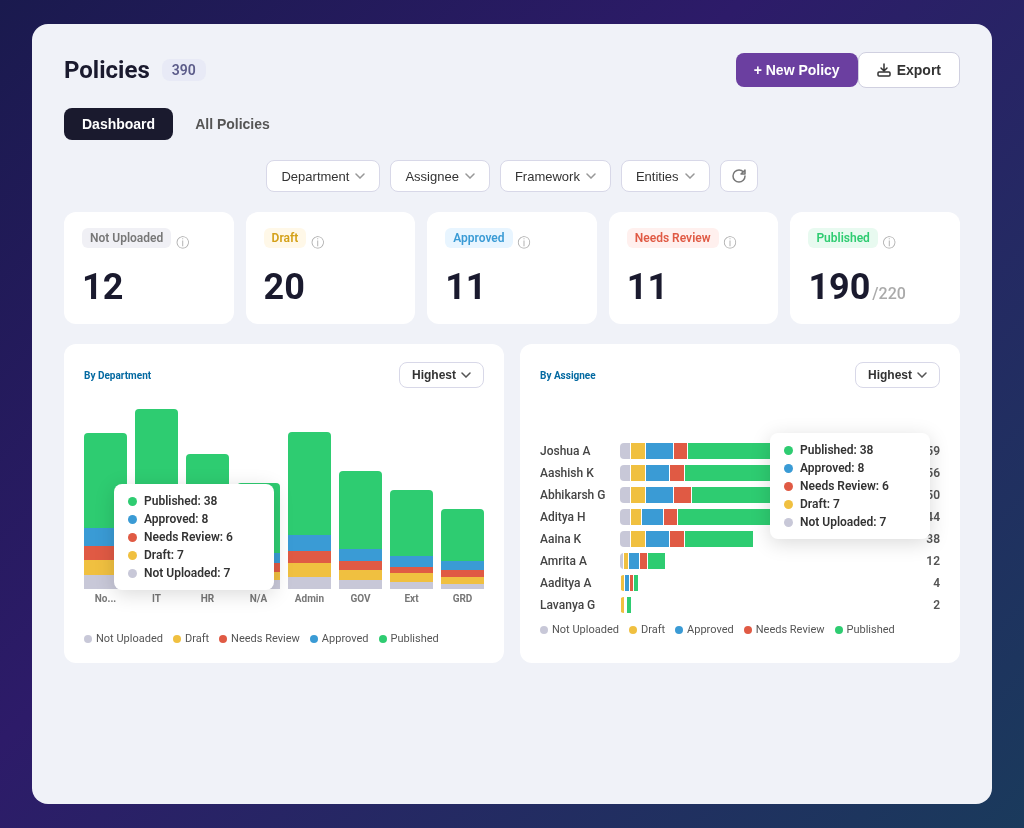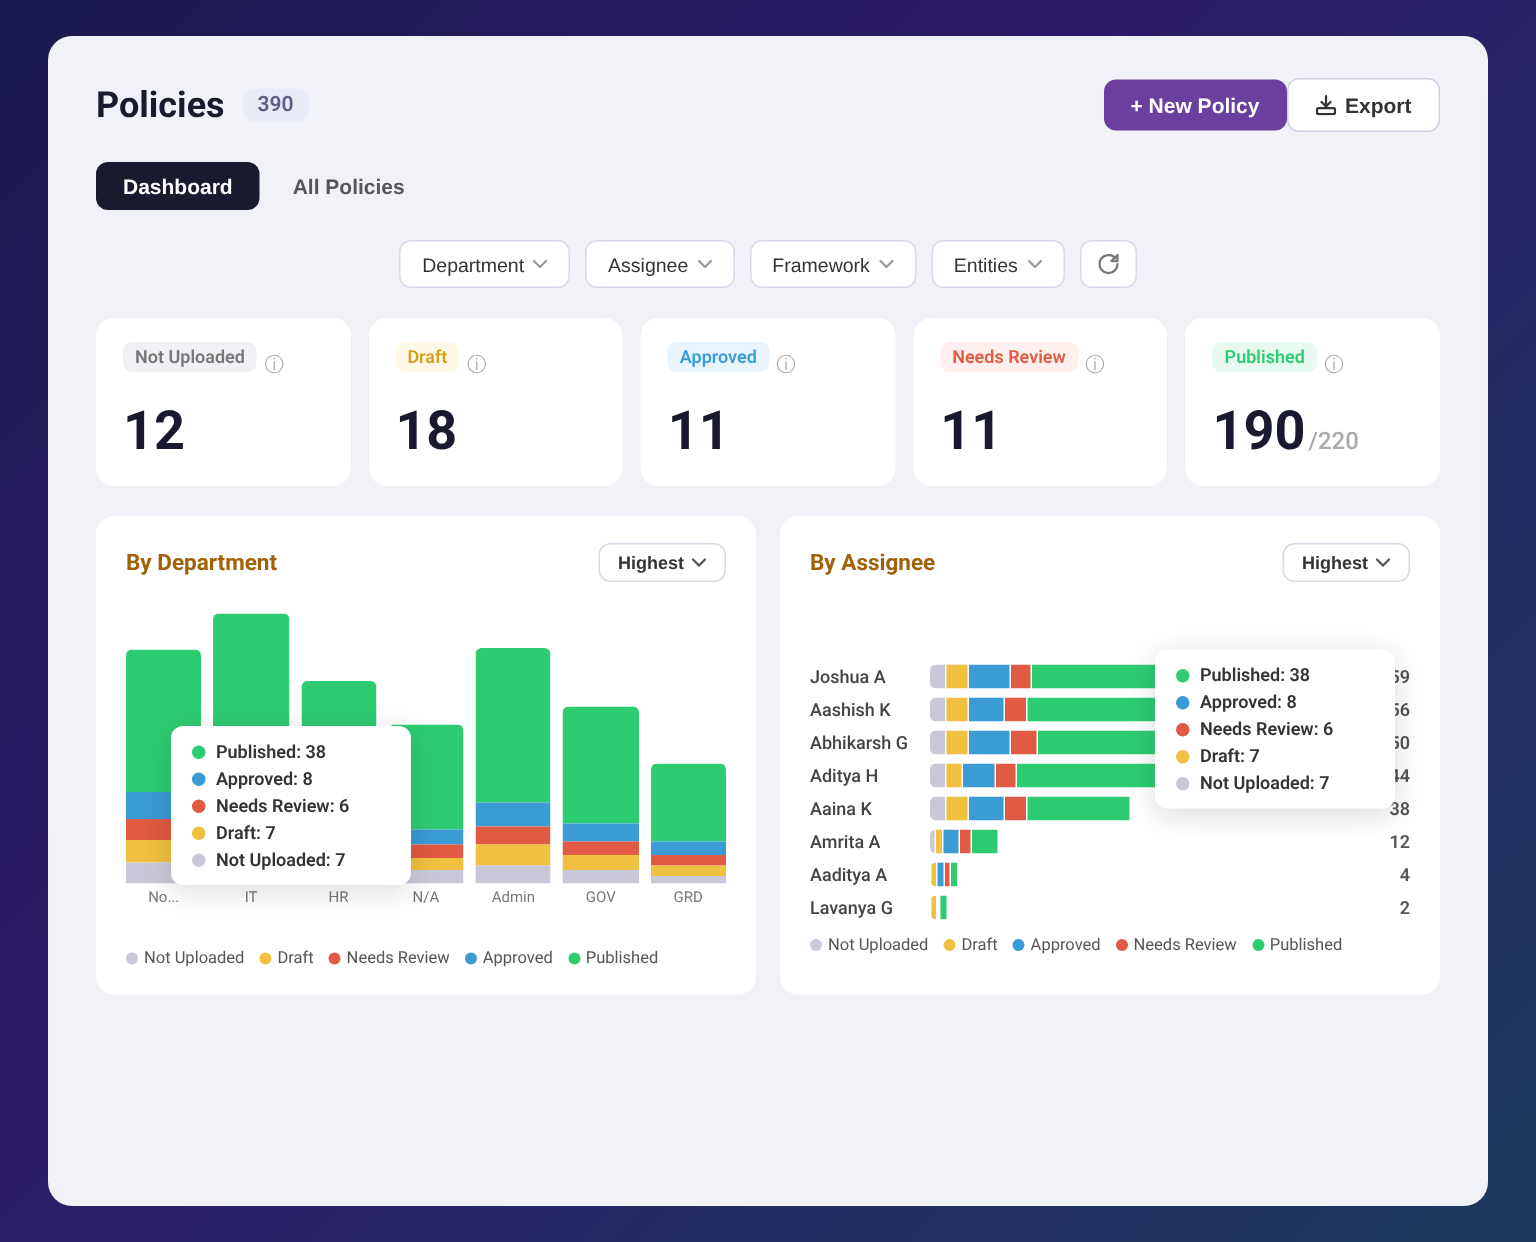--- a/index.html
+++ b/index.html
@@ -179,23 +179,23 @@
       padding: 18px 20px;
       position: relative;
     }
     .chart-header {
       display: flex;
       align-items: center;
       justify-content: space-between;
       margin-bottom: 16px;
     }
     .chart-title {
-      font-size: 15px;
+      font-size: 10px;
       font-weight: 700;
-      color: #a16207;
+      color: #0369a1;
     }
     .sort-btn {
       background: white;
       border: 1.5px solid #d8d8e8;
       border-radius: 8px;
       padding: 5px 12px;
       font-size: 12px;
       font-weight: 600;
       color: #333;
       cursor: pointer;
@@ -236,20 +236,21 @@
     .seg-approved { background: #3a9bd5; }
     .seg-needs-review { background: #e05a44; }
     .seg-draft { background: #f0c040; }
     .seg-not-uploaded { background: #c8c8d8; }
     .bar-label {
       font-size: 10px;
       color: #777;
       margin-top: 4px;
       text-align: right;
       white-space: nowrap;
+      font-weight: bold;
     }
     .chart-legend {
       display: flex;
       gap: 10px;
       flex-wrap: wrap;
       margin-top: 8px;
       font-size: 11px;
       color: #555;
     }
     .legend-item {
@@ -392,21 +393,21 @@
         <span class="stat-label stat-label-not-uploaded">Not Uploaded</span>
         <span class="info-icon">ⓘ</span>
       </div>
       <div class="stat-value">12</div>
     </div>
     <div class="stat-card">
       <div style="display:flex;align-items:center;gap:5px;margin-bottom:8px;">
         <span class="stat-label stat-label-draft">Draft</span>
         <span class="info-icon">ⓘ</span>
       </div>
-      <div class="stat-value">18</div>
+      <div class="stat-value">20</div>
     </div>
     <div class="stat-card">
       <div style="display:flex;align-items:center;gap:5px;margin-bottom:8px;">
         <span class="stat-label stat-label-approved">Approved</span>
         <span class="info-icon">ⓘ</span>
       </div>
       <div class="stat-value">11</div>
     </div>
     <div class="stat-card">
       <div style="display:flex;align-items:center;gap:5px;margin-bottom:8px;">
@@ -492,20 +493,30 @@
               <div class="stacked-bar" style="height: 117.692px;">
                 <div class="bar-segment seg-not-uploaded" style="height: 8.65385px;"></div>
                 <div class="bar-segment seg-draft" style="height: 10.3846px;"></div>
                 <div class="bar-segment seg-needs-review" style="height: 8.65385px;"></div>
                 <div class="bar-segment seg-approved" style="height: 12.1154px;"></div>
                 <div class="bar-segment seg-published" style="height: 77.8846px;"></div>
               </div>
               <div class="bar-label">GOV</div>
             </div>
             <div class="bar-group">
+              <div class="stacked-bar" style="height: 98.6538px;">
+                <div class="bar-segment seg-not-uploaded" style="height: 6.92308px;"></div>
+                <div class="bar-segment seg-draft" style="height: 8.65385px;"></div>
+                <div class="bar-segment seg-needs-review" style="height: 6.92308px;"></div>
+                <div class="bar-segment seg-approved" style="height: 10.3846px;"></div>
+                <div class="bar-segment seg-published" style="height: 65.7692px;"></div>
+              </div>
+              <div class="bar-label">Ext</div>
+            </div>
+            <div class="bar-group">
               <div class="stacked-bar" style="height: 79.6154px;">
                 <div class="bar-segment seg-not-uploaded" style="height: 5.19231px;"></div>
                 <div class="bar-segment seg-draft" style="height: 6.92308px;"></div>
                 <div class="bar-segment seg-needs-review" style="height: 6.92308px;"></div>
                 <div class="bar-segment seg-approved" style="height: 8.65385px;"></div>
                 <div class="bar-segment seg-published" style="height: 51.9231px;"></div>
               </div>
               <div class="bar-label">GRD</div>
             </div>
           </div>

